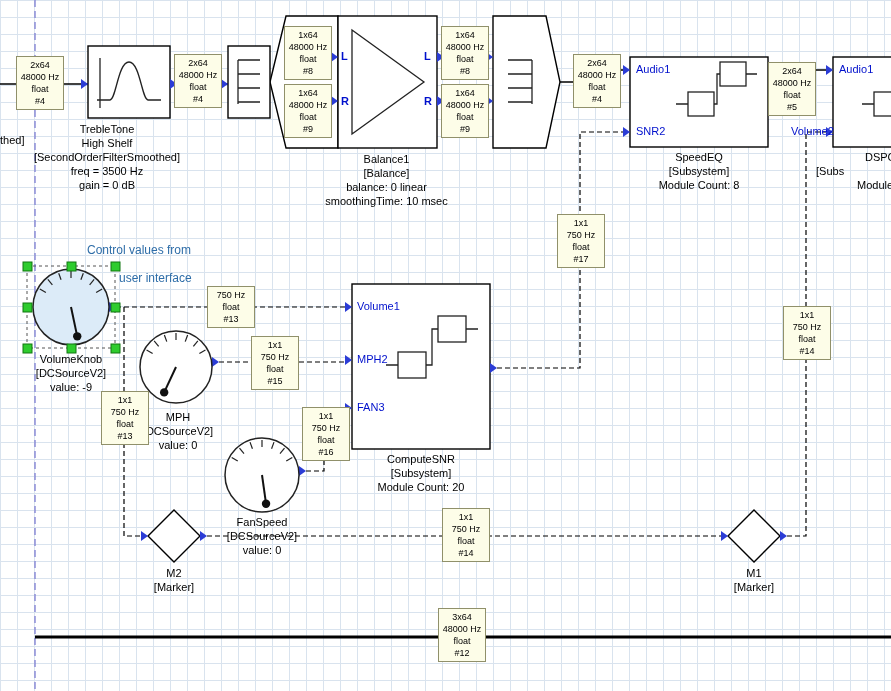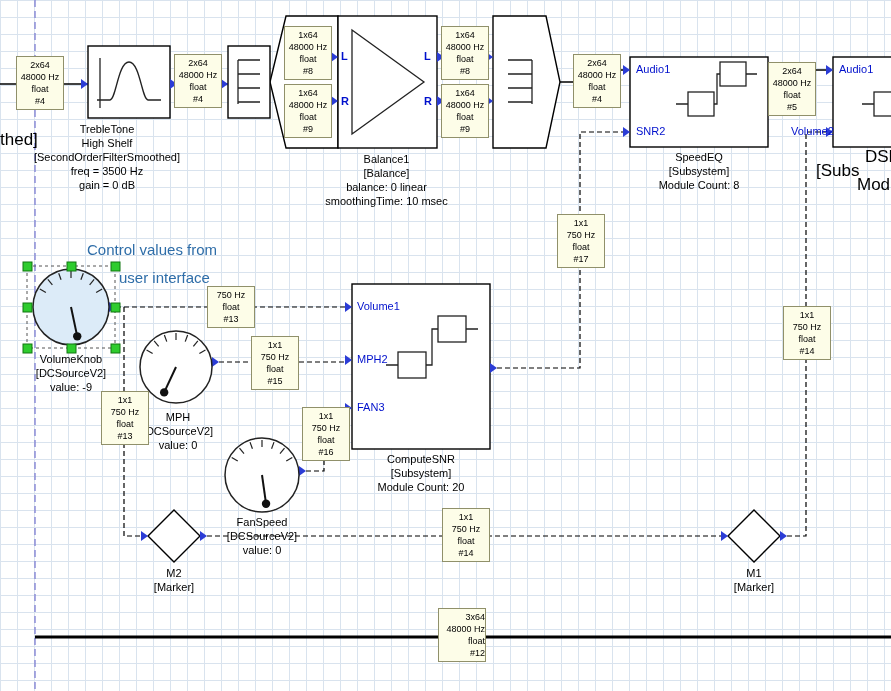--- a/index.html
+++ b/index.html
@@ -8,24 +8,24 @@
     background-color:#ffffff;
     background-image:
       linear-gradient(to right,#d9e3ee 1px,transparent 1px),
       linear-gradient(to bottom,#d9e3ee 1px,transparent 1px);
     background-size:17px 17px;
     font-family:"Liberation Sans",sans-serif;
   }
   #shape-layer{position:absolute;left:0;top:0;}
   #text-layer{position:absolute;left:0;top:0;width:891px;height:691px;}
   .cap{position:absolute;text-align:center;font-size:11px;line-height:14px;color:#000;}
-  .cap-frag{position:absolute;font-size:17px;line-height:14px;color:#000;white-space:nowrap;}
+  .cap-frag{position:absolute;font-size:11px;line-height:14px;color:#000;white-space:nowrap;}
   .port{position:absolute;font-size:11px;line-height:12px;color:#0010cc;white-space:nowrap;}
   .port.bold{font-weight:bold;}
-  .comment-line{position:absolute;color:#2e6da8;font-size:15px;line-height:24px;white-space:nowrap;}
+  .comment-line{position:absolute;color:#2e6da8;font-size:12px;line-height:24px;white-space:nowrap;}
   .wire-label{
     position:absolute;width:48px;box-sizing:border-box;
     background:#fdfde8;border:1px solid #90906a;
     font-size:9px;line-height:12px;text-align:center;padding:2px 0;color:#000;
   }
 </style>
 </head>
 <body>
 
 <div id="canvas">
@@ -340,20 +340,20 @@
         <div>750 Hz</div>
         <div>float</div>
         <div>#16</div>
       </div>
       <div class="wire-label" style="left: 442px; top: 508px;">
         <div>1x1</div>
         <div>750 Hz</div>
         <div>float</div>
         <div>#14</div>
       </div>
-      <div class="wire-label" style="left: 438px; top: 608px; text-align: right;">
+      <div class="wire-label" style="left: 438px; top: 608px;">
         <div>3x64</div>
         <div>48000 Hz</div>
         <div>float</div>
         <div>#12</div>
       </div>
     </div>
 </div>
 
 </body></html>

